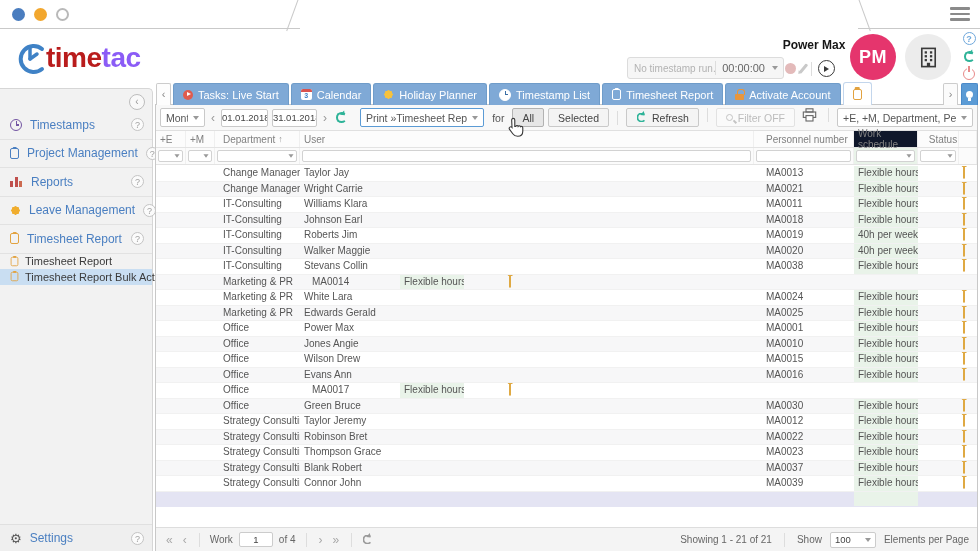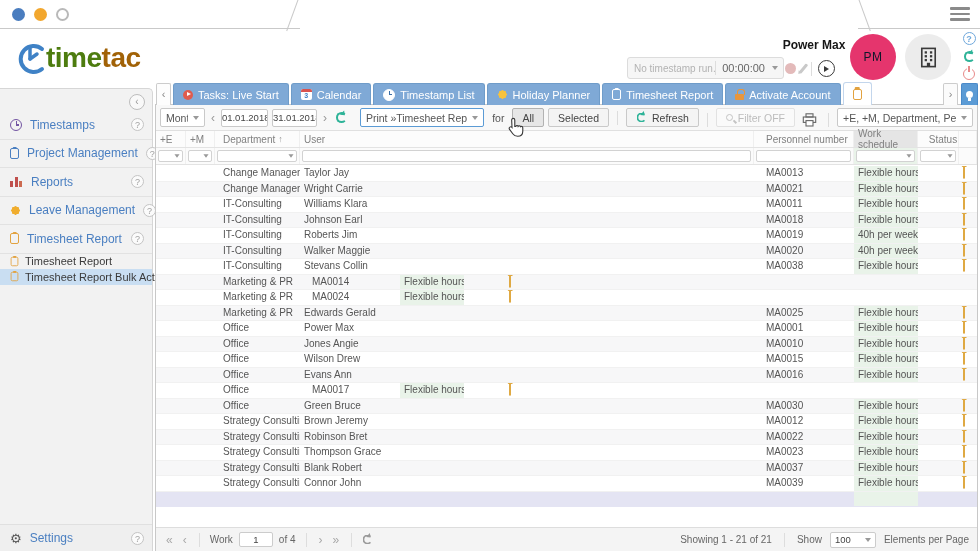--- a/index.html
+++ b/index.html
@@ -18,37 +18,37 @@
   .slant.sr { left:864px; transform:rotate(-20deg); }
   .chrome-gap { position:absolute; left:300px; top:28px; width:558px; height:2px; background:#fff; }
   .hamburger { position:absolute; right:10px; top:7px; width:20px; }
   .hamburger div { height:2.5px; background:#8a8a8a; margin-bottom:3px; border-radius:1px; }
 
   
   .header { position:absolute; left:0; top:29px; width:980px; height:58px; background:#fff; }
   .logo { position:absolute; left:12px; top:6px; display:flex; align-items:center; cursor:default; }
   .logo svg { display:block; }
   .logo-text { font-size:28px; font-weight:bold; letter-spacing:-0.5px; margin-left:-4px; }
-  .logo-time { color:#4d7c0f; } .logo-tac { color:#a16207;margin-top:30px; }
+  .logo-time { color:#b91c1c; } .logo-tac { color:#8b5cf6;margin-top:30px; }
 
   .ts-widget { position:absolute; left:627px; top:28px; width:157px; height:22px; background:#f6f6f6; border:1px solid #dcdcdc; border-radius:3px; display:flex; align-items:center; font-size:10px; }
   .ts-ph { color:#b3b3b3; padding:0 6px; white-space:nowrap; overflow:hidden; }
   .ts-div { width:1px; height:14px; background:#ddd; }
   .ts-time { color:#666; padding:0 6px; font-size:11px; }
   .ts-chev { margin:0 5px 0 1px; }
 
   .hd-icons { position:absolute; left:785px; top:31px; display:flex; align-items:center; gap:6px; }
   .i-rec { width:11px; height:11px; border-radius:50%; background:#d9a3a3; opacity:.75; }
   .i-pencil { width:3px; height:11px; background:#c9c9c9; border-radius:1px; transform:rotate(40deg); position:relative; }
   .i-pencil::after { content:''; position:absolute; bottom:-4px; left:-1.3px; border:2.8px solid transparent; border-top:3.5px solid #c9c9c9; }
   .vdiv14 { width:1px; height:14px; background:#ddd; }
   .play-btn { width:17px; height:17px; border:1.5px solid #3a3a3a; border-radius:50%; display:flex; align-items:center; justify-content:center; }
   .play-tri { width:0; height:0; border:3.5px solid transparent; border-left:5.5px solid #3a3a3a; margin-left:3px; }
   .hd-name { position:absolute; left:770px; top:9px; width:88px; text-align:center; font-size:12px; font-weight:bold; color:#161616; }
-  .avatar { position:absolute; left:850px; top:5px; width:46px; height:46px; border-radius:50%; background:#e5356d; color:#0f172a; font-weight:normal; font-size:12px; letter-spacing:.5px; display:flex; align-items:center; justify-content:center; }
+  .avatar { position:absolute; left:850px; top:5px; width:46px; height:46px; border-radius:50%; background:#e5356d; color:#ffffff; font-weight:bold; font-size:18px; letter-spacing:.5px; display:flex; align-items:center; justify-content:center; }
   .org-btn { position:absolute; left:905px; top:5px; width:46px; height:46px; border-radius:50%; background:#ececec; display:flex; align-items:center; justify-content:center; }
   .hd-right { position:absolute; left:960px; top:3px; width:18px; display:flex; flex-direction:column; align-items:center; gap:6px; }
   .i-help { width:13px; height:13px; border:1.5px solid #6fa8dc; border-radius:50%; color:#6fa8dc; font-size:9px; font-weight:bold; display:flex; align-items:center; justify-content:center; }
   .i-ref { width:11px; height:11px; border:2px solid var(--ic,#2eb398); border-radius:50%; border-right-color:transparent; position:relative; display:inline-block; flex:none; }
   .i-ref::after { content:''; position:absolute; right:-3px; top:-2px; border:3px solid transparent; border-left:4.5px solid var(--ic,#2eb398); transform:rotate(45deg); }
   .i-power { width:12px; height:12px; border:1.8px solid #e88a8a; border-radius:50%; position:relative; }
   .i-power::before { content:''; position:absolute; top:-2.5px; left:50%; margin-left:-2.5px; width:5px; height:3px; background:#fff; }
   .i-power::after { content:''; position:absolute; top:-3px; left:50%; margin-left:-.9px; width:1.8px; height:5.5px; background:#e88a8a; }
 
   
@@ -107,36 +107,36 @@
   .toolbar { position:absolute; left:0; top:0; right:0; height:26px; background:#f8f8f8; border-bottom:1px solid #e0e0e0; display:flex; align-items:center; padding:0 4px; gap:4px; font-size:10.5px; color:#555; }
   .tb-select { background:#fff; border:1px solid #c9c9c9; border-radius:2px; height:19px; display:flex; align-items:center; gap:5px; padding:0 5px; white-space:nowrap; overflow:hidden; }
   .tb-select .txt { flex:1; overflow:hidden; white-space:nowrap; }
   .tb-select.focused { border-color:#5b9bd5; }
   .tb-nav { color:#999; font-size:12px; padding:0 2px; }
   .tb-input { width:47px; height:18px; border:1px solid #c9c9c9; border-radius:2px; background:#fff; font-size:9.5px; color:#444; text-align:center; font-family:"Liberation Sans",sans-serif; }
   .btn { height:19px; border:1px solid #c9c9c9; border-radius:2px; background:#f4f4f4; color:#444; font-size:10.5px; display:flex; align-items:center; gap:5px; padding:0 9px; white-space:nowrap; }
   .btn.pressed { background:#e6e6e6; border-color:#b2b2b2; }
   .btn.disabled { color:#bcbcbc; background:#fafafa; border-color:#e2e2e2; }
   .icon-btn { border:none; background:none; display:flex; align-items:center; padding:0 3px; }
-  .tb-right { margin-left:auto; display:flex; align-items:flex-end; gap:4px; }
+  .tb-right { margin-left:auto; display:flex; align-items:flex-start; gap:4px; }
   .vdiv { width:1px; height:14px; background:#ddd; margin:0 4px; flex:none; }
 
   
   .ghead { position:absolute; left:0; top:26px; right:0; height:17px; display:flex; background:#fcfcfc; border-bottom:1px solid #e3e3e3; font-size:10px; color:#808080; }
   .ghead .cell { display:flex; align-items:center; gap:3px; border-right:1px solid #efefef; }
   .gfilter { position:absolute; left:0; top:43px; right:0; height:17px; display:flex; background:#fbfbfb; border-bottom:1px solid #e3e3e3; }
   .gfilter .cell { display:flex; align-items:center; border-right:1px solid #f0f0f0; padding:0 2px; }
   .fbox { height:12px; background:#fff; border:1px solid #d2d2d2; border-radius:2px; display:flex; align-items:center; justify-content:flex-end; padding:0 2px; flex:1; }
   .fbox .chev { transform:scale(.85); }
   .cell { flex:none; }
   .c-e{width:30px; padding-left:4px;} .c-m{width:29px; padding-left:4px;}
   .c-dept{width:85px; padding-left:8px;} .c-user{width:454px; padding-left:4px;}
   .c-pn{width:100px; padding-left:12px;} .c-ws{width:64px; padding-left:4px;}
   .c-status{width:41px; justify-content:center; padding-left:10px;} .c-act{width:18px; padding-left:0;}
-  .ghead .c-ws { background:#e5e5e5; }
+  .ghead .c-ws { background:#0f172a; }
   .gfilter .c-ws { background:#e9f3e9; }
   .sort-arrow { color:#9a9a9a; font-size:9px; }
 
   .rows { position:absolute; left:0; top:61px; right:0; }
   .grow { height:15.5px; display:flex; font-size:10px; color:#555; border-bottom:1px solid #f1f1f1; background:#fff; }
   .grow:nth-child(even) { background:#f7f7f8; }
   .grow .cell { overflow:hidden; white-space:nowrap; line-height:14.5px; }
   .grow .c-ws { background:#e9f3e9; }
   .grow.summary { background:#e4e4f3; border-bottom:1px solid #e4e4f3; }
   .rowclip { margin:2px 0 0 4px; transform:scale(.85); --ic:#dfa943; background:#fff; }
@@ -269,26 +269,26 @@
           <span class="i-live"></span>
           <span>Tasks: Live Start</span>
         </div>
         <div class="tab">
           <span class="i-cal">
             <span class="day">3</span>
           </span>
           <span>Calendar</span>
         </div>
         <div class="tab">
+          <span class="i-sun" style="--ic: #f7c23c;"></span>
+          <span>Holiday Planner</span>
+        </div>
+        <div class="tab">
           <span class="i-clock solid"></span>
           <span>Timestamp List</span>
-        </div>
-        <div class="tab">
-          <span class="i-sun" style="--ic: #f7c23c;"></span>
-          <span>Holiday Planner</span>
         </div>
         <div class="tab">
           <span class="i-clip" style="--ic: #ffffff;"></span>
           <span>Timesheet Report</span>
         </div>
         <div class="tab">
           <span class="i-lock"></span>
           <span>Activate Account</span>
         </div>
         <div class="tab active">
@@ -486,20 +486,21 @@
           <div class="cell c-dept">Marketing &amp; PR</div>
           <div class="cell c-pn">MA0014</div>
           <div class="cell c-ws">Flexible hours: 4...</div>
           <div class="cell c-status"></div>
           <div class="cell c-act"><span class="i-clip rowclip"></span></div>
         </div>
         <div class="grow">
           <div class="cell c-e"></div>
           <div class="cell c-m"></div>
           <div class="cell c-dept">Marketing &amp; PR</div>
+          <div class="cell c-user">White Lara</div>
           <div class="cell c-pn">MA0024</div>
           <div class="cell c-ws">Flexible hours: 4...</div>
           <div class="cell c-status"></div>
           <div class="cell c-act"><span class="i-clip rowclip"></span></div>
         </div>
         <div class="grow">
           <div class="cell c-e"></div>
           <div class="cell c-m"></div>
           <div class="cell c-dept">Marketing &amp; PR</div>
           <div class="cell c-user">Edwards Gerald</div>
@@ -564,21 +565,21 @@
           <div class="cell c-user">Green Bruce</div>
           <div class="cell c-pn">MA0030</div>
           <div class="cell c-ws">Flexible hours: 4...</div>
           <div class="cell c-status"></div>
           <div class="cell c-act"><span class="i-clip rowclip"></span></div>
         </div>
         <div class="grow">
           <div class="cell c-e"></div>
           <div class="cell c-m"></div>
           <div class="cell c-dept">Strategy Consulting</div>
-          <div class="cell c-user">Brown Jeremy</div>
+          <div class="cell c-user">Taylor Jeremy</div>
           <div class="cell c-pn">MA0012</div>
           <div class="cell c-ws">Flexible hours: 4...</div>
           <div class="cell c-status"></div>
           <div class="cell c-act"><span class="i-clip rowclip"></span></div>
         </div>
         <div class="grow">
           <div class="cell c-e"></div>
           <div class="cell c-m"></div>
           <div class="cell c-dept">Strategy Consulting</div>
           <div class="cell c-user">Robinson Bret</div>

